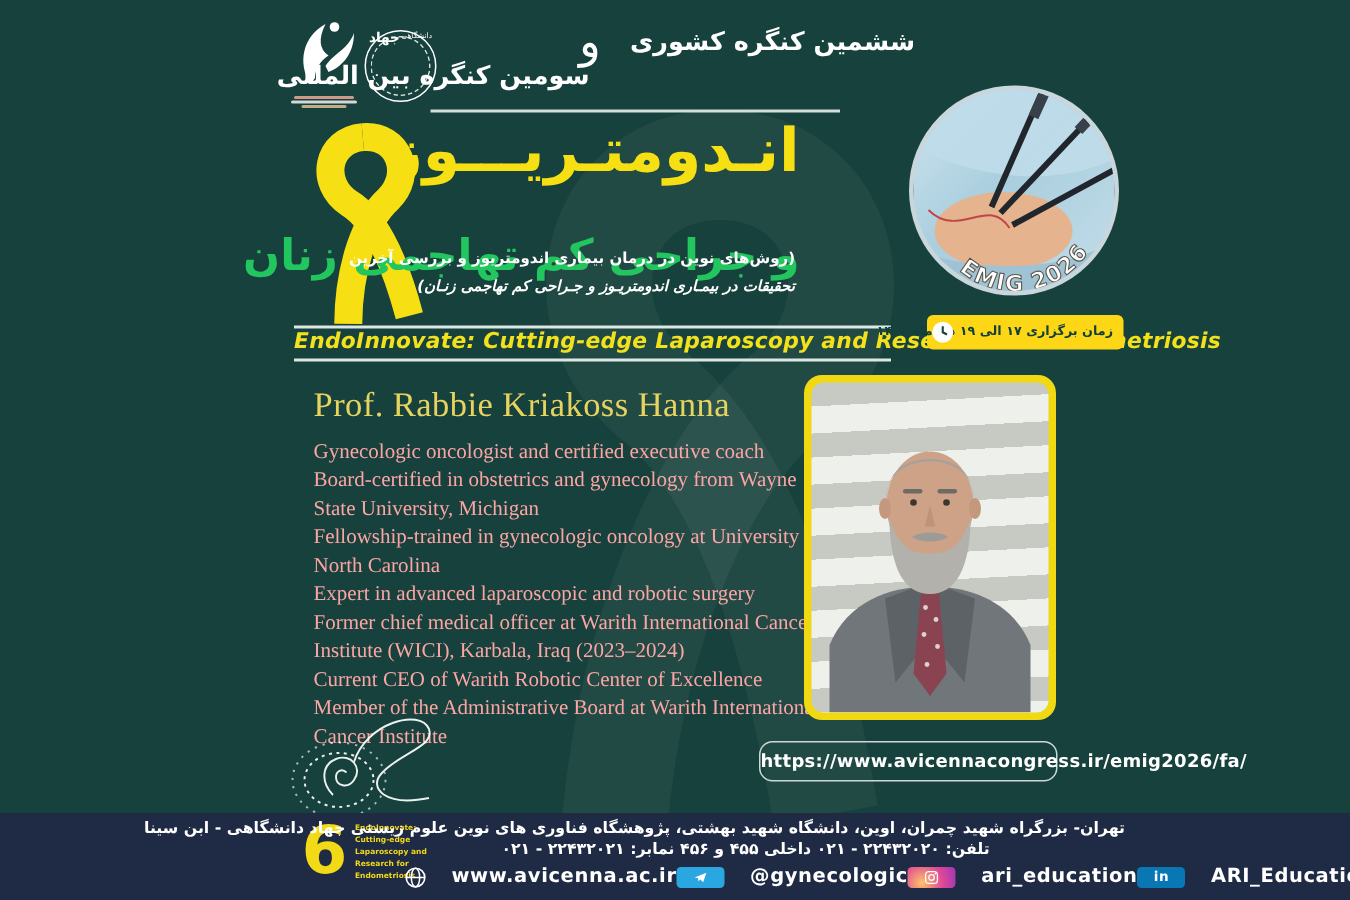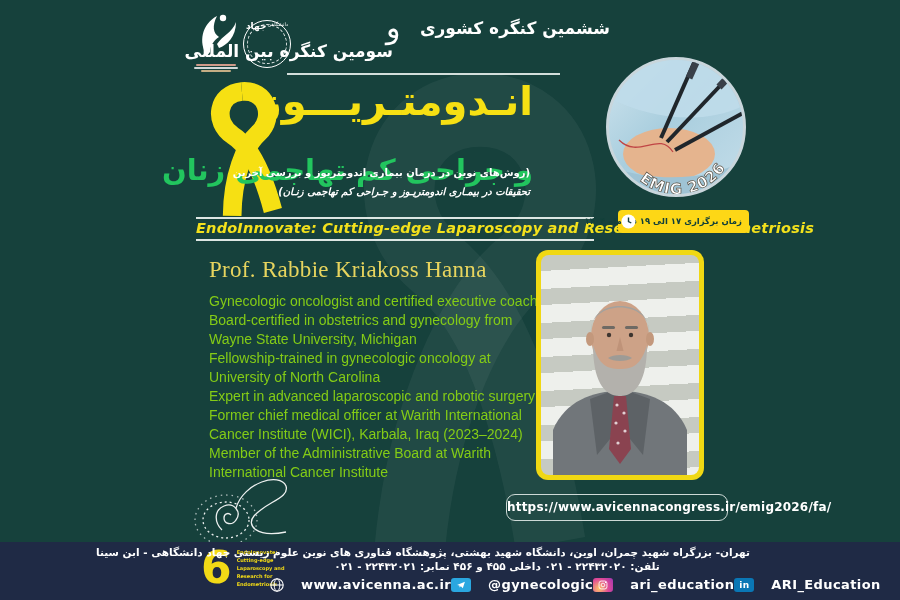--- a/index.html
+++ b/index.html
@@ -71,58 +71,58 @@
     line-height:23px; padding:0 7px 0 21px; white-space:nowrap;
   }
   .clock-icon { position:absolute; left:3px; top:4px; width:15px; height:15px; }
 
   
   .speaker-name {
     left:209px; top:257px; color:#e7d45e; font-size:23px; letter-spacing:.3px;
     font-family:"Liberation Serif", serif; white-space:nowrap;
   }
   .speaker-bio {
-    left:209px; top:292px; width:342px; color:#84cc16;
-    font-family:Liberation Sans, sans-serif; font-size:14px; line-height:19px;
+    left:209px; top:292px; width:342px; color:#fca5a5;
+    font-family:Liberation Serif, serif; font-size:14px; line-height:19px;
   }
   .speaker-bio p { margin:0; }
 
   .photo-frame {
     left:536px; top:250px; width:168px; height:230px;
     background:#f0d813; border-radius:12px; padding:5px;
   }
   .photo-inner {
     position:relative; width:100%; height:100%; border-radius:8px; overflow:hidden;
     background:repeating-linear-gradient(177deg,#c6cac2 0 16px,#eef0ec 16px 34px);
   }
   .photo-inner svg { position:absolute; left:0; bottom:0; }
 
   .signature { left:192px; top:472px; width:118px; height:90px; }
 
   .url-pill {
-    left:506px; top:494px; width:222px; height:27px;
+    left:506px; top:494px; width:199px; height:27px;
     border:1.5px solid #cdd9d6; border-radius:9px;
     color:#fff; font-size:12px; font-weight:700; letter-spacing:.2px;
     text-align:center; line-height:24px; white-space:nowrap; cursor:pointer;
   }
 
   
   .footer { left:0; top:542px; width:900px; height:58px; background:#1f2a45; }
   .six-wrap { position:absolute; left:201px; top:6px; display:flex; gap:5px; align-items:center; }
   .six { color:#f2da16; font-size:44px; font-weight:800; line-height:.92; }
   .six-lines { display:flex; flex-direction:column; color:#f2da16; font-size:5px; font-weight:700; line-height:1.6; }
   .footer-address { position:absolute; left:268px; top:4px; width:482px; text-align:center; color:#fff; font-size:10.5px; font-weight:700; direction:rtl; white-space:nowrap; }
   .footer-phone   { position:absolute; left:256px; top:18px; width:482px; text-align:center; color:#fff; font-size:10.5px; font-weight:700; direction:rtl; white-space:nowrap; }
   .social-row {
     position:absolute; left:270px; top:35px; width:480px; display:flex;
     justify-content:space-between; align-items:center;
     color:#fff; font-size:13px; font-weight:700; letter-spacing:.4px;
   }
   .social-item { display:flex; align-items:center; gap:17px; cursor:pointer; white-space:nowrap; }
-  .sq-icon { width:20px; height:14px; border-radius:3px; display:inline-flex; align-items:center; justify-content:center; }
+  .sq-icon { width:32px; height:14px; border-radius:3px; display:inline-flex; align-items:center; justify-content:center; }
   .tg { background:#2aa7e0; }
   .ig { background:radial-gradient(circle at 30% 75%, #fdc468 0%, #df4996 55%, #9d36b5 100%); }
   .li { background:#0a77b5; color:#fff; font-size:9px; font-weight:800; font-style:normal; }
 </style>
 </head>
 <body>
 
 <div id="canvas">
 
   <svg class="abs watermark" viewBox="0 0 100 150" preserveAspectRatio="none">
@@ -199,20 +199,21 @@
     <span>زمان برگزاری ۱۷ الی ۱۹ دی ماه ۱۴۰۴</span>
   </div>
 
   <div class="abs speaker-name">Prof. Rabbie Kriakoss Hanna</div>
   <div class="abs speaker-bio">
       <p>Gynecologic oncologist and certified executive coach</p>
       <p>Board-certified in obstetrics and gynecology from Wayne State University, Michigan</p>
       <p>Fellowship-trained in gynecologic oncology at University of North Carolina</p>
       <p>Expert in advanced laparoscopic and robotic surgery</p>
       <p>Former chief medical officer at Warith International Cancer Institute (WICI), Karbala, Iraq (2023–2024)</p>
+      <p>Current CEO of Warith Robotic Center of Excellence</p>
       <p>Member of the Administrative Board at Warith International Cancer Institute</p>
     </div>
 
   <div class="abs photo-frame">
     <div class="photo-inner">
       <svg width="158" height="220" viewBox="0 0 158 220">
         <path d="M12 220 L12 175 C24 146 52 136 79 136 C106 136 134 146 146 175 L146 220 Z" fill="#71767a"></path>
         <path d="M62 140 L79 133 L96 140 L79 186 Z" fill="#d9e7f1"></path>
         <path d="M49 144 L79 133 L69 184 L56 200 Z" fill="#5d6266"></path>
         <path d="M109 144 L79 133 L89 184 L102 200 Z" fill="#5d6266"></path>

